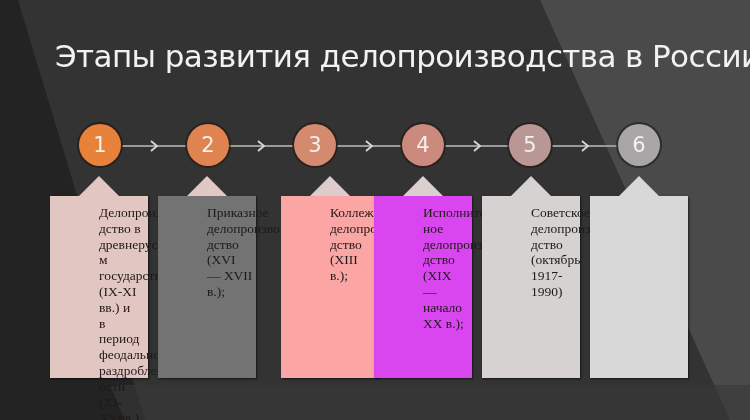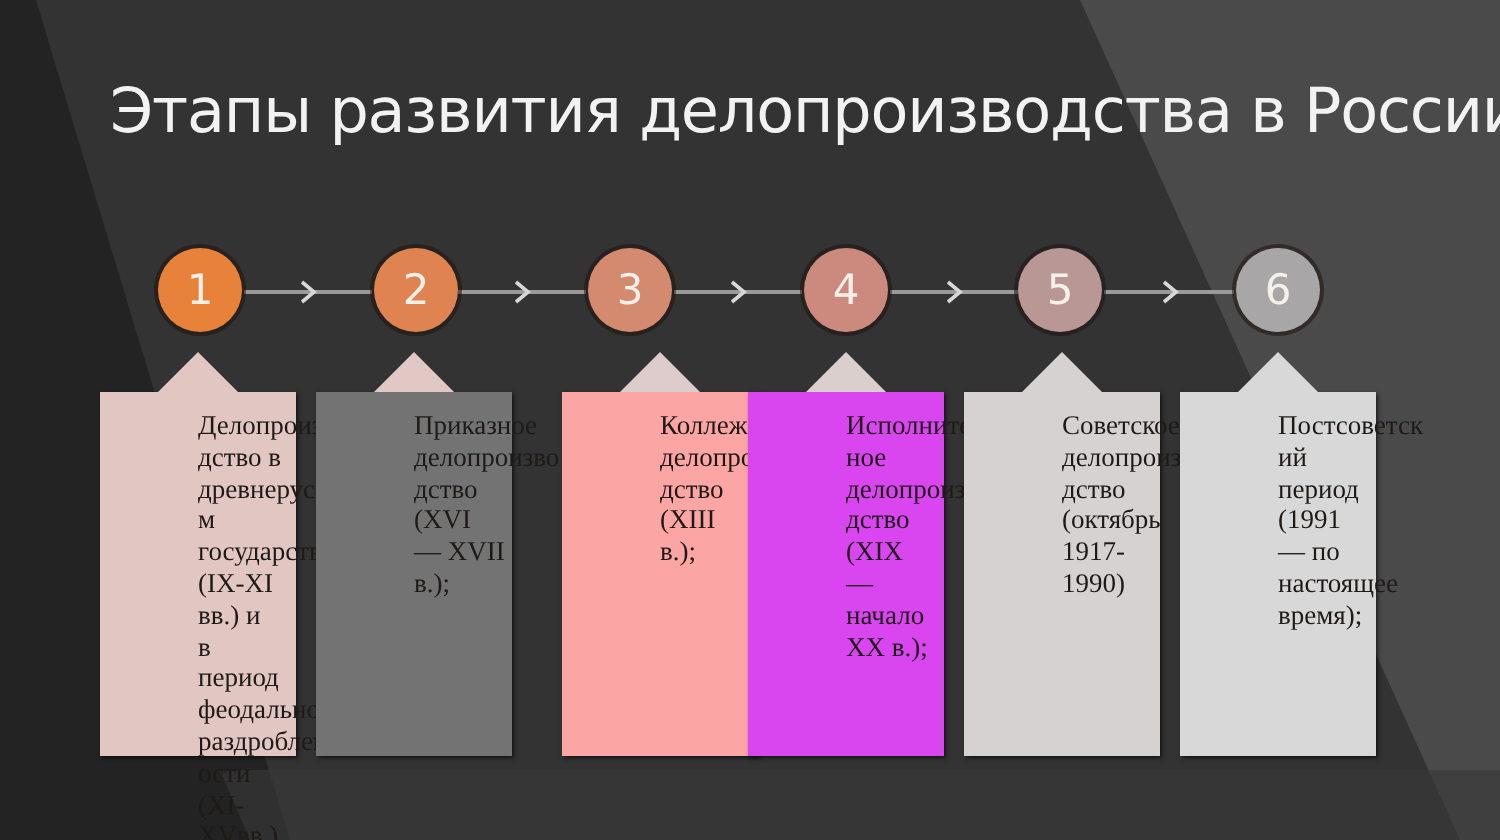--- a/index.html
+++ b/index.html
@@ -125,18 +125,13 @@
 <div class="step-box" style="left:482px; background:#d6d2d2;">
   <div class="pointer" style="border-bottom-color:#d6d2d2;"></div>
   <div class="text">Советское
 делопроизво
 дство
 (октябрь
 1917-1990)</div>
 </div>
 <div class="step-box" style="left:590px; background:#d8d8d8;">
   <div class="pointer" style="border-bottom-color:#d8d8d8;"></div>
-  <div class="text">Постсоветск
-ий период
-(1991 — по
-настоящее
-время);</div>
 </div>
 
 </body></html>

